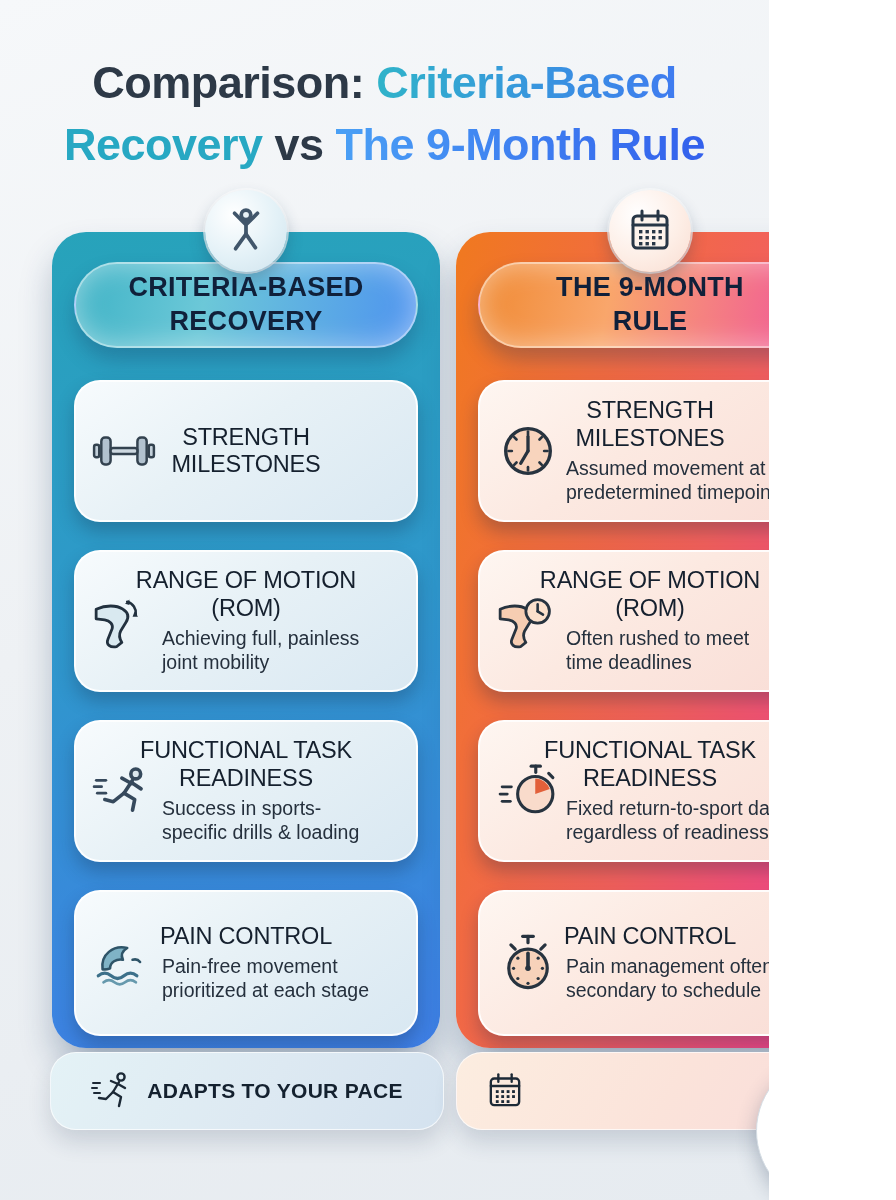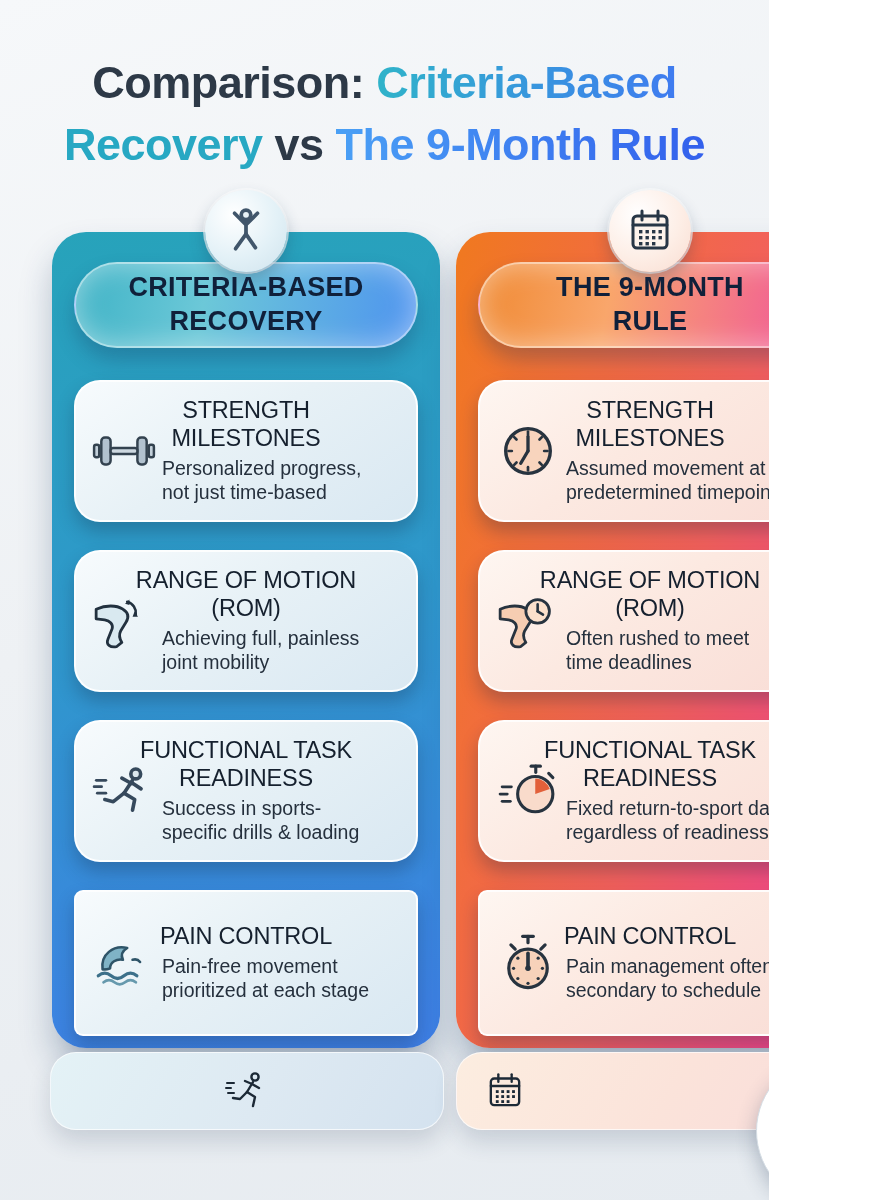--- a/index.html
+++ b/index.html
@@ -34,21 +34,21 @@
           font-weight:bold; font-size:27px; line-height:1.25; letter-spacing:.3px; color:#10203a;
           border:2px solid rgba(255,255,255,.55);
           box-shadow:0 12px 20px rgba(20,50,90,.28), inset 0 0 28px rgba(255,255,255,.45); }
   .pill.cool { background:linear-gradient(100deg,#3fb3c6 0%,#6cc8d8 38%,#4e93ef 100%); }
   .pill.warm { background:linear-gradient(100deg,#f08a33 0%,#f9a66b 38%,#f0549b 100%); }
   .cards { margin:32px 22px 0; display:flex; flex-direction:column; gap:28px; }
   .card { height:142px; border-radius:26px; padding:12px 10px 12px 10px;
           display:flex; align-items:stretch;
           border:2px solid rgba(255,255,255,.9);
           box-shadow:0 10px 18px rgba(20,40,70,.28); }
-  .card.tall { height:146px;border-radius:9px; }
+  .card.tall { height:146px; }
   .card.cool { background:linear-gradient(145deg,#f7fbfd 0%,#e7f1f6 45%,#d9e8f2 100%); }
   .card.warm { background:linear-gradient(145deg,#fef6f1 0%,#fce9e1 45%,#f9ddd6 100%); }
   .card-icon { width:76px; flex:0 0 76px; display:flex; align-items:center; justify-content:center; }
   .card-body { flex:1; display:flex; flex-direction:column; justify-content:center; min-width:0; }
   .card-title { font-weight:normal; font-size:23.5px; line-height:1.17; letter-spacing:-0.2px;
                 color:#15202e; text-align:center; margin-left:-76px; white-space:pre-line; }
   .card-desc { font-size:19.5px; line-height:1.22; margin-top:5px; color:#25303d; white-space:pre-line; }
   
   .footerbar { position:absolute; top:1052px; height:78px; border-radius:26px;
                display:flex; align-items:center;
@@ -101,22 +101,20 @@
             <rect x="3" y="16" width="5" height="12" rx="2" fill="#c3d0da"></rect>
             <rect x="56" y="16" width="5" height="12" rx="2" fill="#c3d0da"></rect>
             <rect x="10" y="9" width="9" height="26" rx="3.5" fill="#b2c2cf"></rect>
             <rect x="45" y="9" width="9" height="26" rx="3.5" fill="#b2c2cf"></rect>
             <rect x="19" y="19" width="26" height="6" rx="2.5" fill="#cdd8e0"></rect>
           </svg>
         </div>
         <div class="card-body">
           <div class="card-title">STRENGTH
 MILESTONES</div>
-          <div class="card-desc">Personalized progress,
-not just time-based</div>
         </div>
       </div>
 
       <div class="card cool">
         <div class="card-icon">
           <svg width="60" height="60" viewBox="0 0 56 56">
             <path d="M2 17 C11 13 21 13 27 17 C32 20 33 24 30 29 L25 37 C23 41 24 45 26 48 L21 52 C15 53 11 50 13 45 L17 35 C18 31 15 28 10 27 L2 26 Z" fill="#d9e9f0" stroke="#22313f" stroke-width="2.6" stroke-linejoin="round"></path>
             <path d="M31 10 A11 11 0 0 1 39 22" fill="none" stroke="#22313f" stroke-width="2.4" stroke-linecap="round"></path>
             <path d="M29 12 L33 8 L33 13 Z" fill="#22313f"></path>
             <path d="M36 24 L41 24 L38 19 Z" fill="#22313f"></path>
@@ -299,20 +297,21 @@
         <path d="M28 11 L22 21"></path>
         <path d="M27 13 L34 17"></path>
           <path d="M27 13 L20 10"></path>
         <path d="M22 21 L30 26 L28 35"></path>
           <path d="M22 21 L15 28 L8 27"></path>
         <path d="M2 12 h7" stroke-width="2"></path>
           <path d="M1 17 h5" stroke-width="2"></path>
           <path d="M3 22 h6" stroke-width="2"></path>
       </svg>
     </span>
+    <span class="footer-label">ADAPTS TO YOUR PACE</span>
   </div>
 
   <div class="footerbar warm">
     <span>
       <svg width="40" height="40" viewBox="0 0 48 48" fill="none" stroke="#1c2936" stroke-width="2.8" stroke-linecap="round">
         <rect x="7" y="9" width="34" height="32" rx="4"></rect>
         <line x1="16" y1="4" x2="16" y2="13"></line>
           <line x1="32" y1="4" x2="32" y2="13"></line>
         <line x1="7" y1="18" x2="41" y2="18"></line>
         <g fill="#1c2936" stroke="none">

